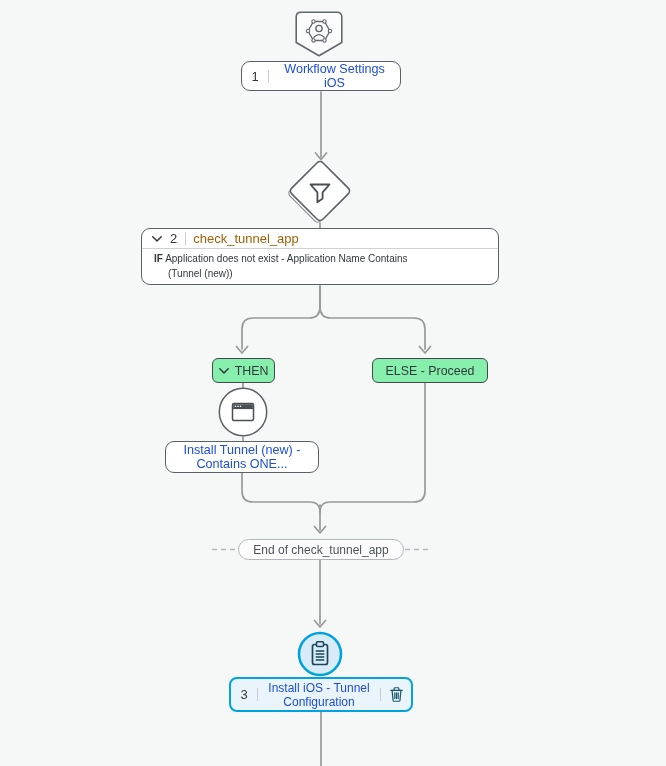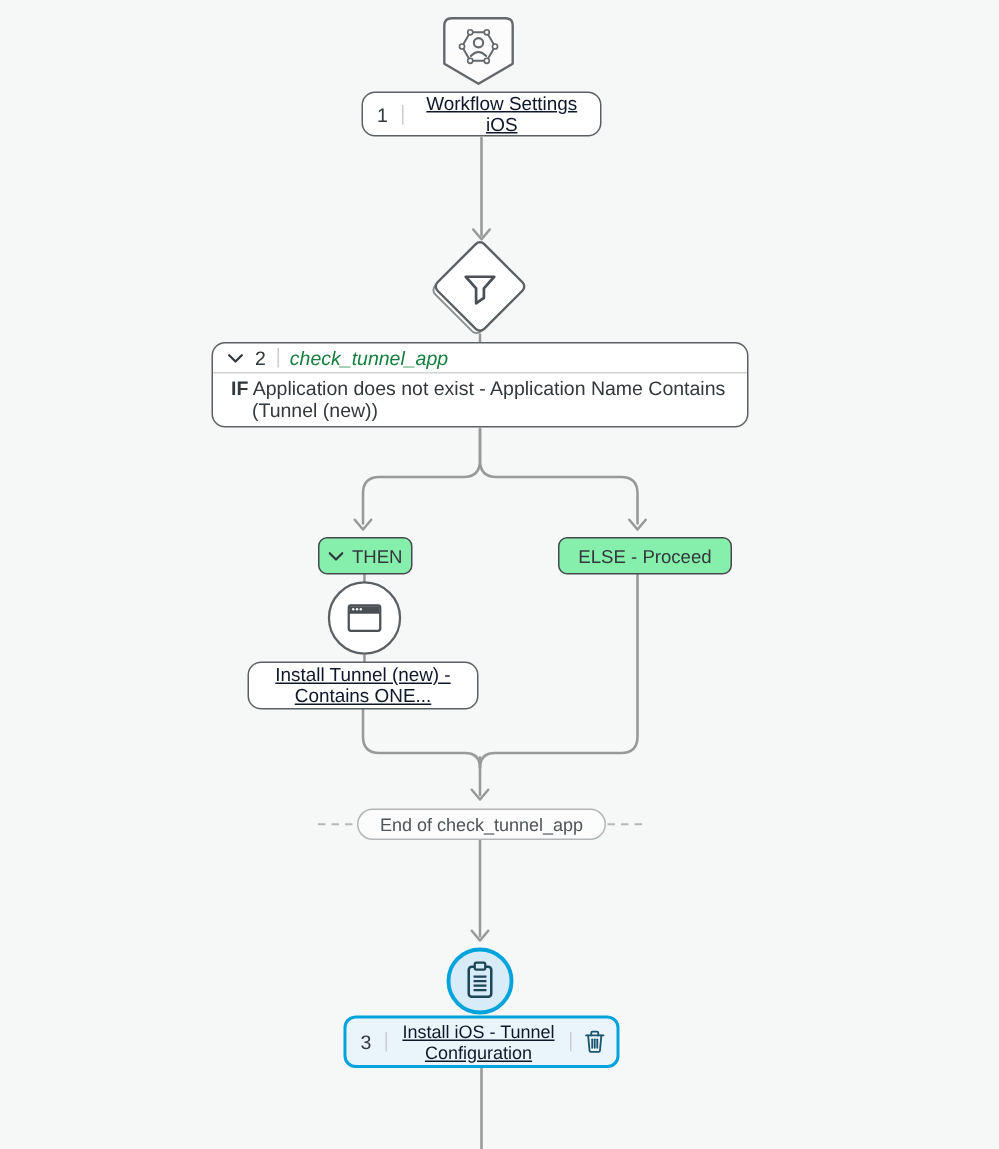--- a/index.html
+++ b/index.html
@@ -17,39 +17,39 @@
   .step-box{
     position:absolute;
     display:flex;align-items:center;
     background:#ffffff;
     border:1.5px solid #5b6065;
     border-radius:9px;
     box-sizing:border-box;
   }
   .num{font-size:13px;color:#33383d;width:26px;text-align:center;flex:0 0 auto;}
   .vdiv{width:1px;height:13px;background:#c9cccf;flex:0 0 auto;}
-  .lbl{flex:1;text-align:center;font-size:12.6px;line-height:14px;color:#0f172a;padding:0 4px;text-decoration:underline;}
+  .lbl{flex:1;text-align:center;font-size:12.6px;line-height:14px;color:#1d4ed8;padding:0 4px;}
   .lbl .l1,.lbl .l2{display:block;white-space:nowrap;}
 
   .box1{left:241px;top:61px;width:160px;height:30px;}
   .install{left:165px;top:441px;width:154px;height:32px;}
 
   
   .cond-box{
     position:absolute;left:141px;top:228px;width:358px;height:57px;
     background:#ffffff;border:1.5px solid #5b6065;border-radius:9px;
     box-sizing:border-box;display:flex;flex-direction:column;
   }
   .cond-head{
     display:flex;align-items:center;gap:7px;
     height:19px;padding:0 10px;border-bottom:1px solid #cfd2d4;
   }
   .cond-head .num{width:auto;padding:0 1px;}
-  .cond-name{font-size:13px;color:#15803d;font-style:italic;}
-  .cond-body{padding:3px 12px 0 12px;font-size:13px;line-height:14.5px;color:#33383d;}
+  .cond-name{font-size:13px;color:#a16207;}
+  .cond-body{padding:3px 12px 0 12px;font-size:10px;line-height:14.5px;color:#33383d;}
   .rule-l1 b{font-weight:bold;}
   .rule-l2{padding-left:14px;}
 
   
   .pill{
     position:absolute;display:flex;align-items:center;justify-content:center;gap:6px;
     background:#86efac;border:1.5px solid #45494e;border-radius:6px;
     font-size:12.4px;color:#33383d;box-sizing:border-box;
   }
   .pill.then{left:212px;top:358px;width:63px;height:25px;}

